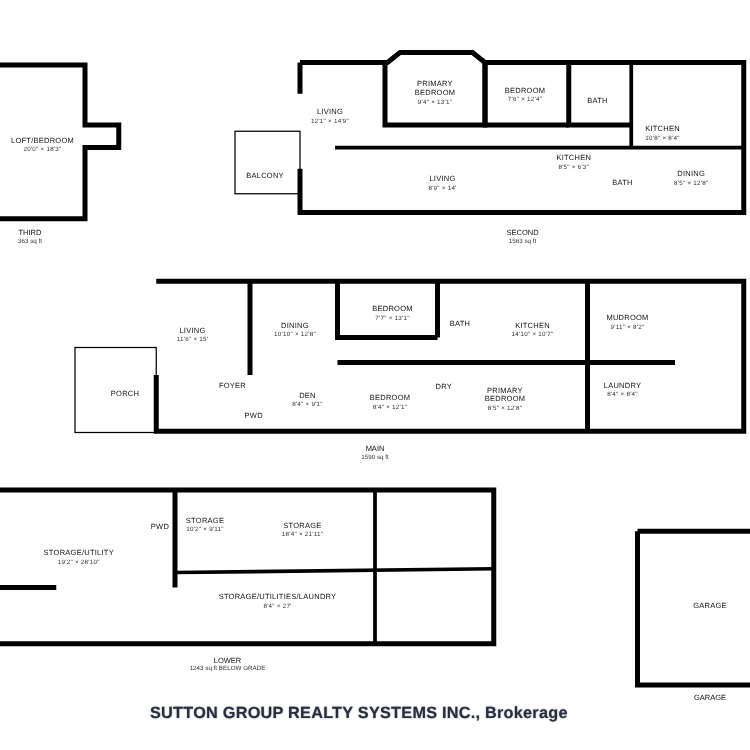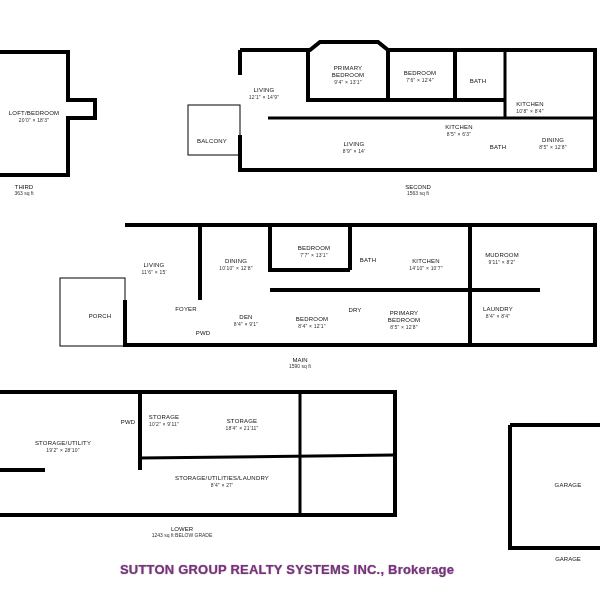--- a/index.html
+++ b/index.html
@@ -4,21 +4,21 @@
 <style>
   html, body { margin:0; padding:0; background:#fff; }
   body { width:600px; height:600px; position:relative; overflow:hidden; font-family:"Liberation Sans", sans-serif; }
   svg.plan { position:absolute; left:0; top:0; }
   .lbl { position:absolute; text-align:center; color:#111; font-size:6px; line-height:7px; letter-spacing:0.2px; white-space:nowrap; transform:translateX(-50%); }
   .lbl .n { display:block; font-size:6px; text-transform:uppercase; }
   .lbl .d { display:block; font-size:5px; color:#333; }
   .flr { position:absolute; text-align:center; transform:translateX(-50%); color:#111; }
   .flr .n { display:block; font-size:6px; text-transform:uppercase; }
   .flr .d { display:block; font-size:5px; color:#333; }
-  .wm { position:absolute; left:120px; top:562px; font-size:13px; color:#701a75; font-weight:bold; letter-spacing:0.2px;
+  .wm { position:absolute; left:120px; top:562px; font-size:13px; color:#0f172a; font-weight:bold; letter-spacing:0.2px;
         text-shadow: 0 0 1px #999, 0 0 1px #999; opacity:0.9; }
 </style>
 </head>
 <body>
 
 <svg class="plan" width="600" height="600" viewBox="0 0 600 600">
   <g fill="none" stroke="#000" stroke-width="4">
 
     <path d="M0 52 H68 V100 H95 V118 H68 V175 H0"></path>
 

